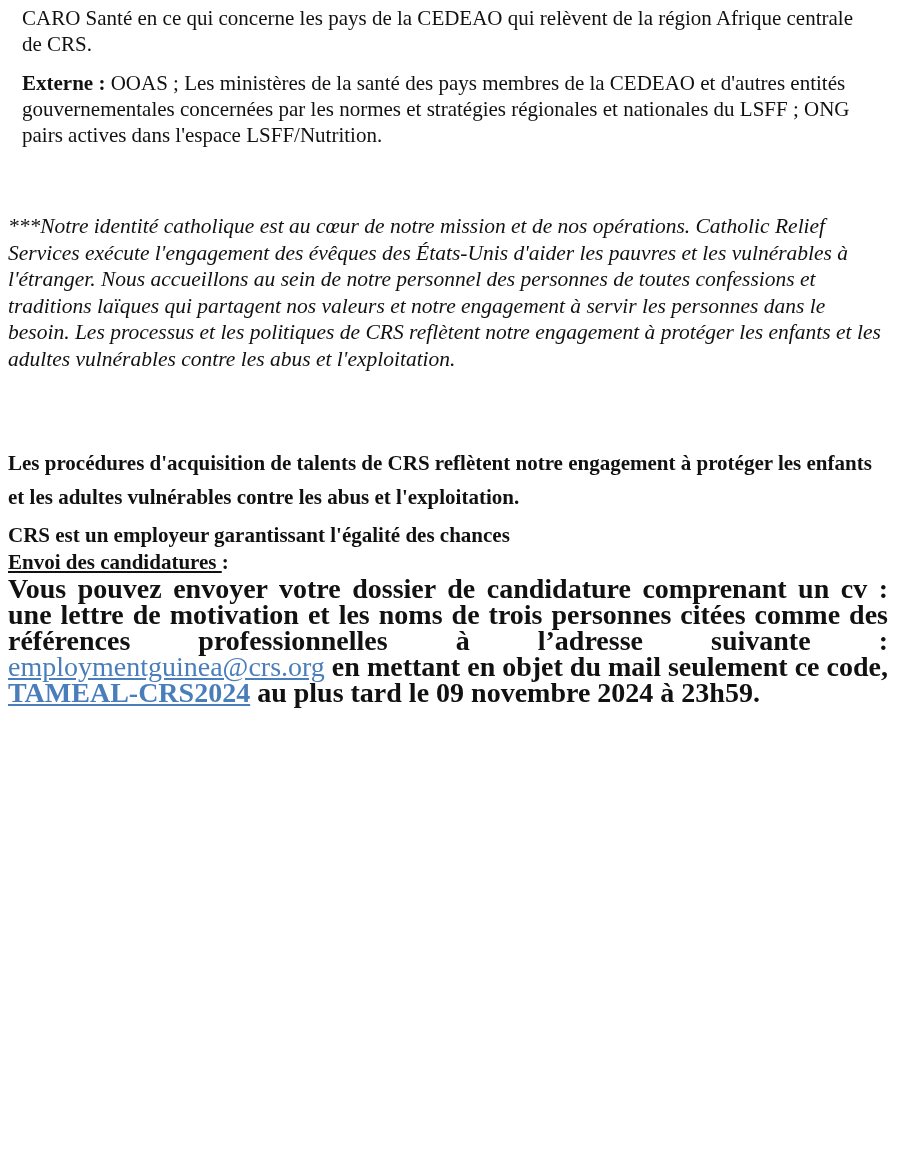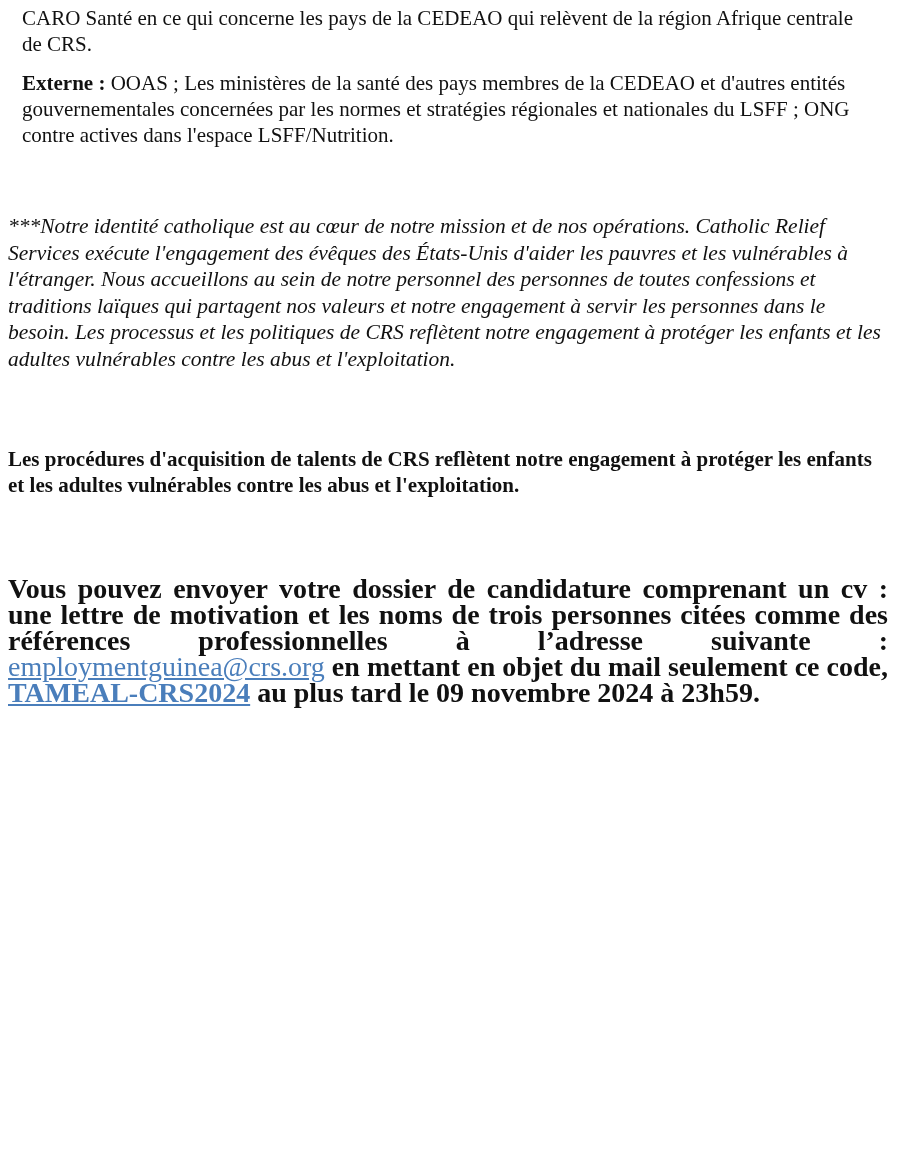--- a/index.html
+++ b/index.html
@@ -69,21 +69,21 @@
     line-height: 26.5px;
   }
 
   .p-safeguarding {
     position: absolute;
     left: 8px;
     top: 446px;
     width: 870px;
     font-weight: bold;
     font-size: 21px;
-    line-height: 26px;
+    line-height: 34px;
   }
 
   .p-equal {
     position: absolute;
     left: 8px;
     top: 522px;
     width: 870px;
     font-weight: bold;
     font-size: 21px;
     line-height: 26px;
@@ -125,24 +125,26 @@
     font-weight: bold;
   }
 </style>
 </head>
 <body>
 
 <div class="page">
 
   <p class="para p-intro">CARO Santé en ce qui concerne les pays de la CEDEAO qui relèvent de la région Afrique centrale de CRS.</p>
 
-  <p class="para p-externe"><span class="bold">Externe :</span><span> OOAS ; Les ministères de la santé des pays membres de la CEDEAO et d'autres entités gouvernementales concernées par les normes et stratégies régionales et nationales du LSFF ; ONG contre actives dans l'espace LSFF/Nutrition.</span></p>
+  <p class="para p-externe"><span class="bold">Externe :</span><span> OOAS ; Les ministères de la santé des pays membres de la CEDEAO et d'autres entités gouvernementales concernées par les normes et stratégies régionales et nationales du LSFF ; ONG pairs actives dans l'espace LSFF/Nutrition.</span></p>
 
   <p class="para p-catholic">***Notre identité catholique est au cœur de notre mission et de nos opérations. Catholic Relief Services exécute l'engagement des évêques des États-Unis d'aider les pauvres et les vulnérables à l'étranger. Nous accueillons au sein de notre personnel des personnes de toutes confessions et traditions laïques qui partagent nos valeurs et notre engagement à servir les personnes dans le besoin. Les processus et les politiques de CRS reflètent notre engagement à protéger les enfants et les adultes vulnérables contre les abus et l'exploitation.</p>
 
 
   <p class="para p-safeguarding">Les procédures d'acquisition de talents de CRS reflètent notre engagement à protéger les enfants et les adultes vulnérables contre les abus et l'exploitation.</p>
 
+  <p class="para p-equal">CRS est un employeur garantissant l'égalité des chances</p>
 
+  <p class="para p-submit-label"><span class="underline">Envoi des candidatures </span><span>:</span></p>
 
   <p class="para p-howto"><span>Vous pouvez envoyer votre dossier de candidature comprenant un cv : une lettre de motivation et les noms de trois personnes citées comme des références professionnelles à l’adresse suivante : </span><a class="link" href="#">employmentguinea@crs.org</a><span> en mettant en objet du mail seulement ce code, </span><a class="link-bold" href="#">TAMEAL-CRS2024</a><span> au plus tard le 09 novembre 2024 à 23h59.</span></p>
 
 </div>
 
 </body></html>

